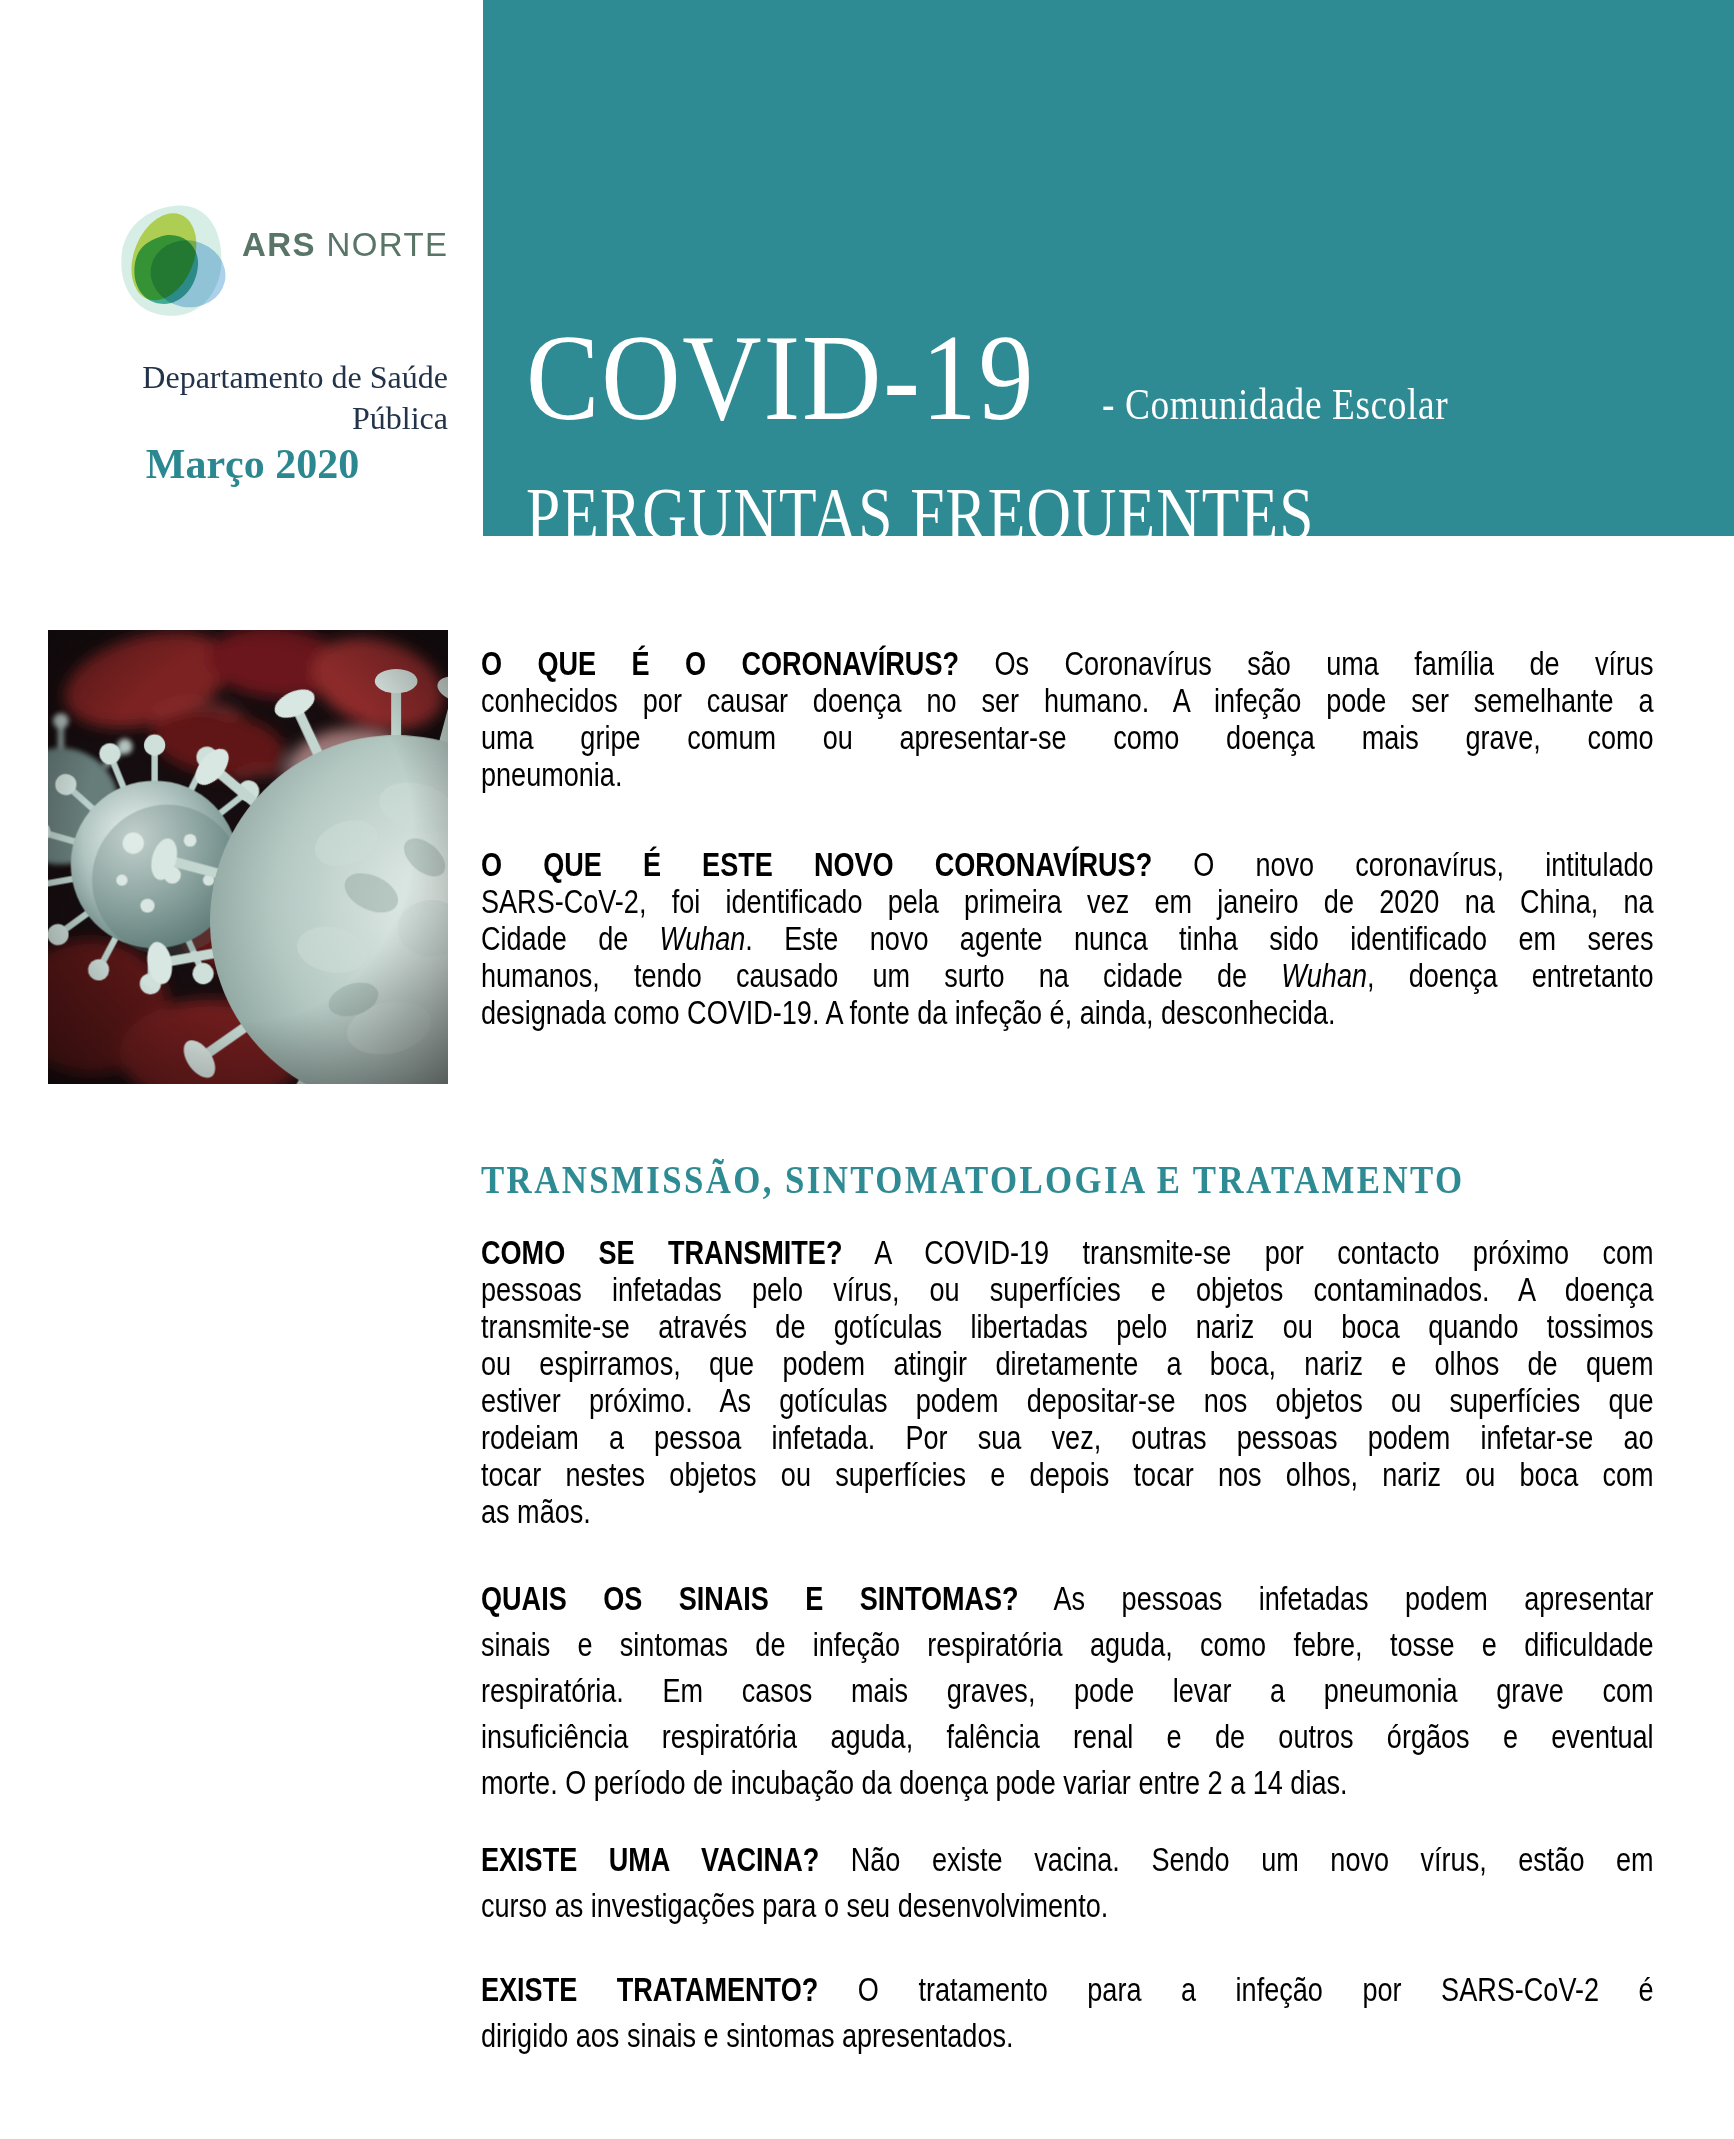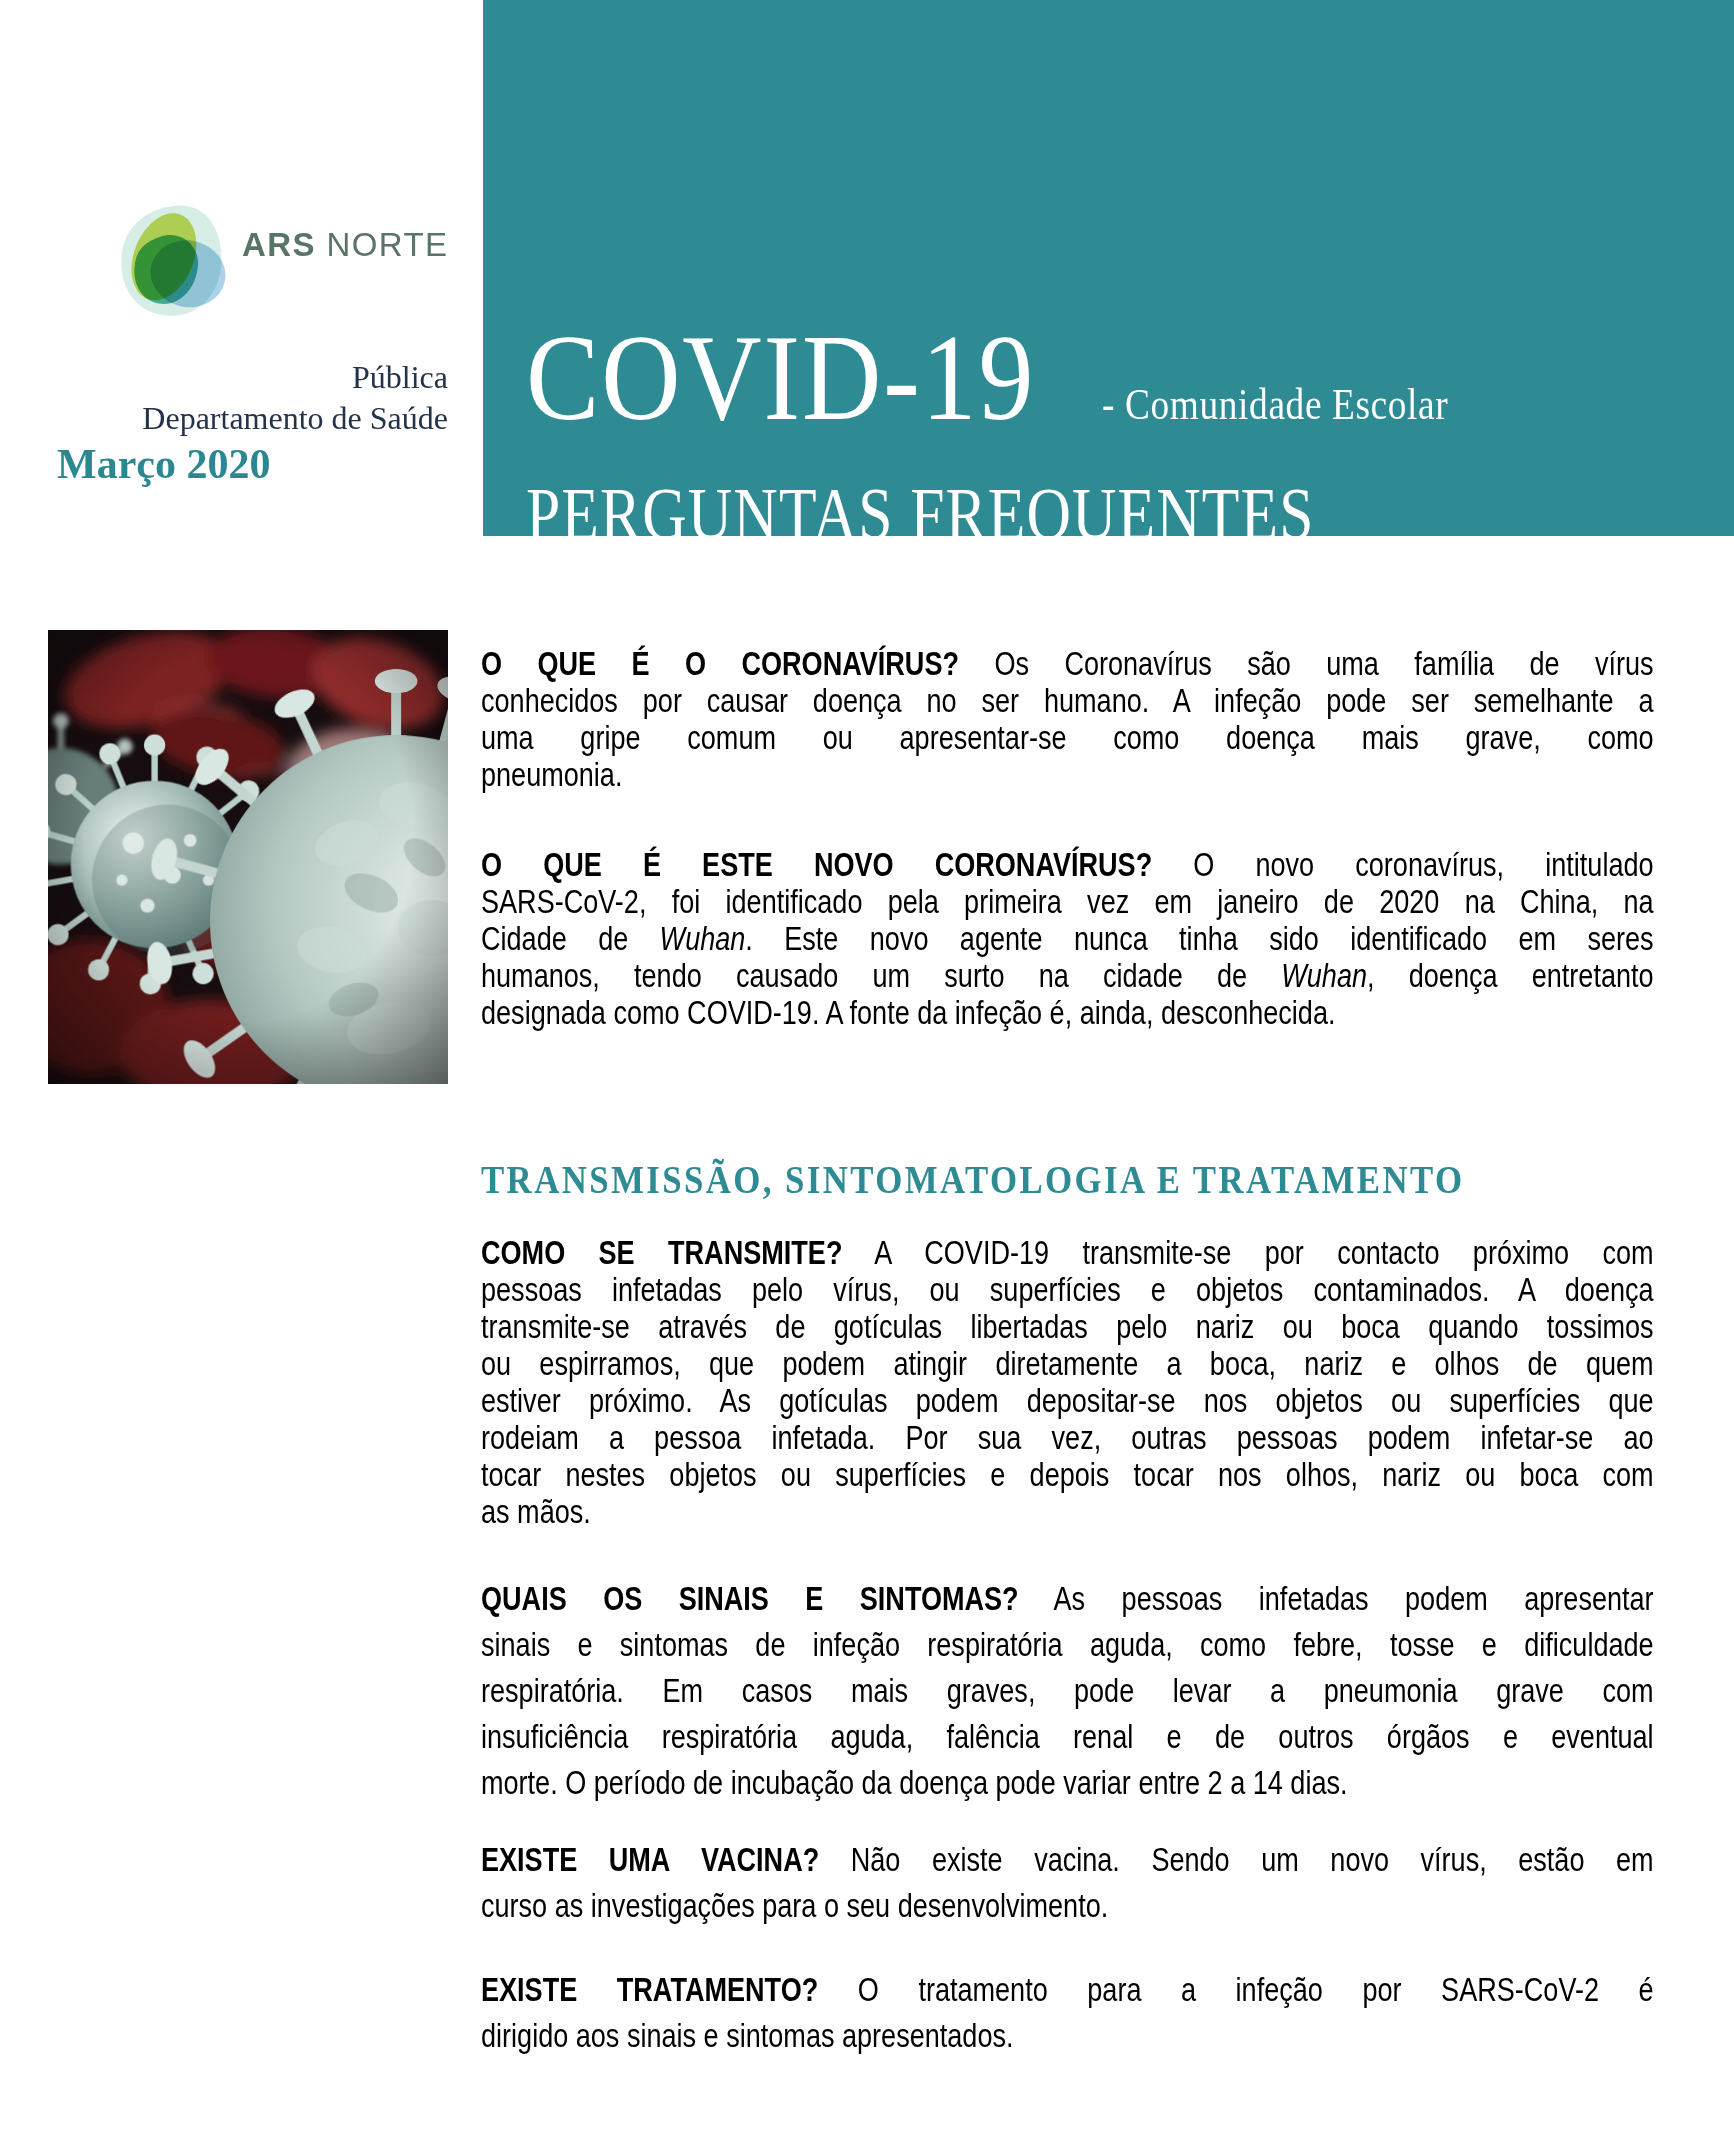--- a/index.html
+++ b/index.html
@@ -21,21 +21,21 @@
   .covid-sub{display:inline-block;font-size:44px;letter-spacing:0.7px;margin-left:10px;transform:scaleX(.85);transform-origin:0 100%;}
   .banner-line2{display:block;margin-top:4.3px;font-size:75px;line-height:75px;letter-spacing:1.4px;transform:scaleX(.82);transform-origin:0 0;white-space:nowrap;}
   
   .logo-mark{position:absolute;left:114px;top:200px;width:114px;height:122px;}
   .logo-text{position:absolute;left:242px;top:226px;color:var(--logo_green);white-space:nowrap;}
   .logo-name{font-size:33px;line-height:37px;letter-spacing:1.4px;}
   .logo-name .nb{font-weight:bold;}
   .logo-sub{font-size:24px;line-height:30px;margin-top:5.7px;}
   
   .dept{position:absolute;left:57px;top:357px;width:391px;text-align:right;font-family:"Liberation Serif",serif;font-size:32px;line-height:41px;color:var(--dept_navy);}
-  .issue-date{position:absolute;left:57px;top:439px;width:391px;text-align:left;font-family:"Liberation Serif",serif;font-weight:bold;font-size:42px;line-height:50px;color:var(--date_teal);}
+  .issue-date{position:absolute;left:57px;top:439px;width:391px;text-align:center;font-family:"Liberation Serif",serif;font-weight:bold;font-size:42px;line-height:50px;color:var(--date_teal);}
   
   .virus-img{position:absolute;left:48px;top:630px;width:400px;height:454px;}
   
   .section-heading{
     position:absolute;left:481px;top:1156px;color:var(--heading_teal);
     font-family:"Liberation Serif",serif;font-weight:bold;font-size:41px;line-height:47px;
     letter-spacing:2.8px;transform:scaleX(.85);transform-origin:0 0;white-space:nowrap;
   }
   
   .para{position:absolute;left:481px;width:1430px;transform:scaleX(.82);transform-origin:0 0;font-size:33px;}
@@ -66,22 +66,22 @@
       <ellipse cx="70" cy="80" rx="64" ry="42" transform="rotate(-68 70 80)" fill="#CBDC52" opacity="0.95" style="mix-blend-mode:multiply"></ellipse>
       <ellipse cx="104" cy="104" rx="53" ry="47" transform="rotate(12 104 104)" fill="#A4CDEB" opacity="0.92" style="mix-blend-mode:multiply"></ellipse>
       <path d="M64,52 C92,42 120,62 118,92 C116,124 92,151 63,146 C39,142 25,118 29,91 C32,69 44,59 64,52 Z" fill="#43B29E" opacity="0.95" style="mix-blend-mode:multiply"></path>
     </g>
   </svg>
   <div class="logo-text">
     <div class="logo-name"><span class="nb">ARS</span><span> NORTE</span></div>
   </div>
 
   <div class="dept">
+    <div>Departamento de Saúde</div>
     <div>Pública</div>
-    <div>Departamento de Saúde</div>
   </div>
   <div class="issue-date">Março 2020</div>
 
   <svg class="virus-img" viewBox="0 0 563 639" aria-hidden="true">
     <defs>
       <radialGradient id="gL" cx="38%" cy="34%" r="75%">
         <stop offset="0%" stop-color="#EDF5F2"></stop>
           <stop offset="55%" stop-color="#9FB6B2"></stop>
           <stop offset="100%" stop-color="#5E7B78"></stop>
       </radialGradient>

